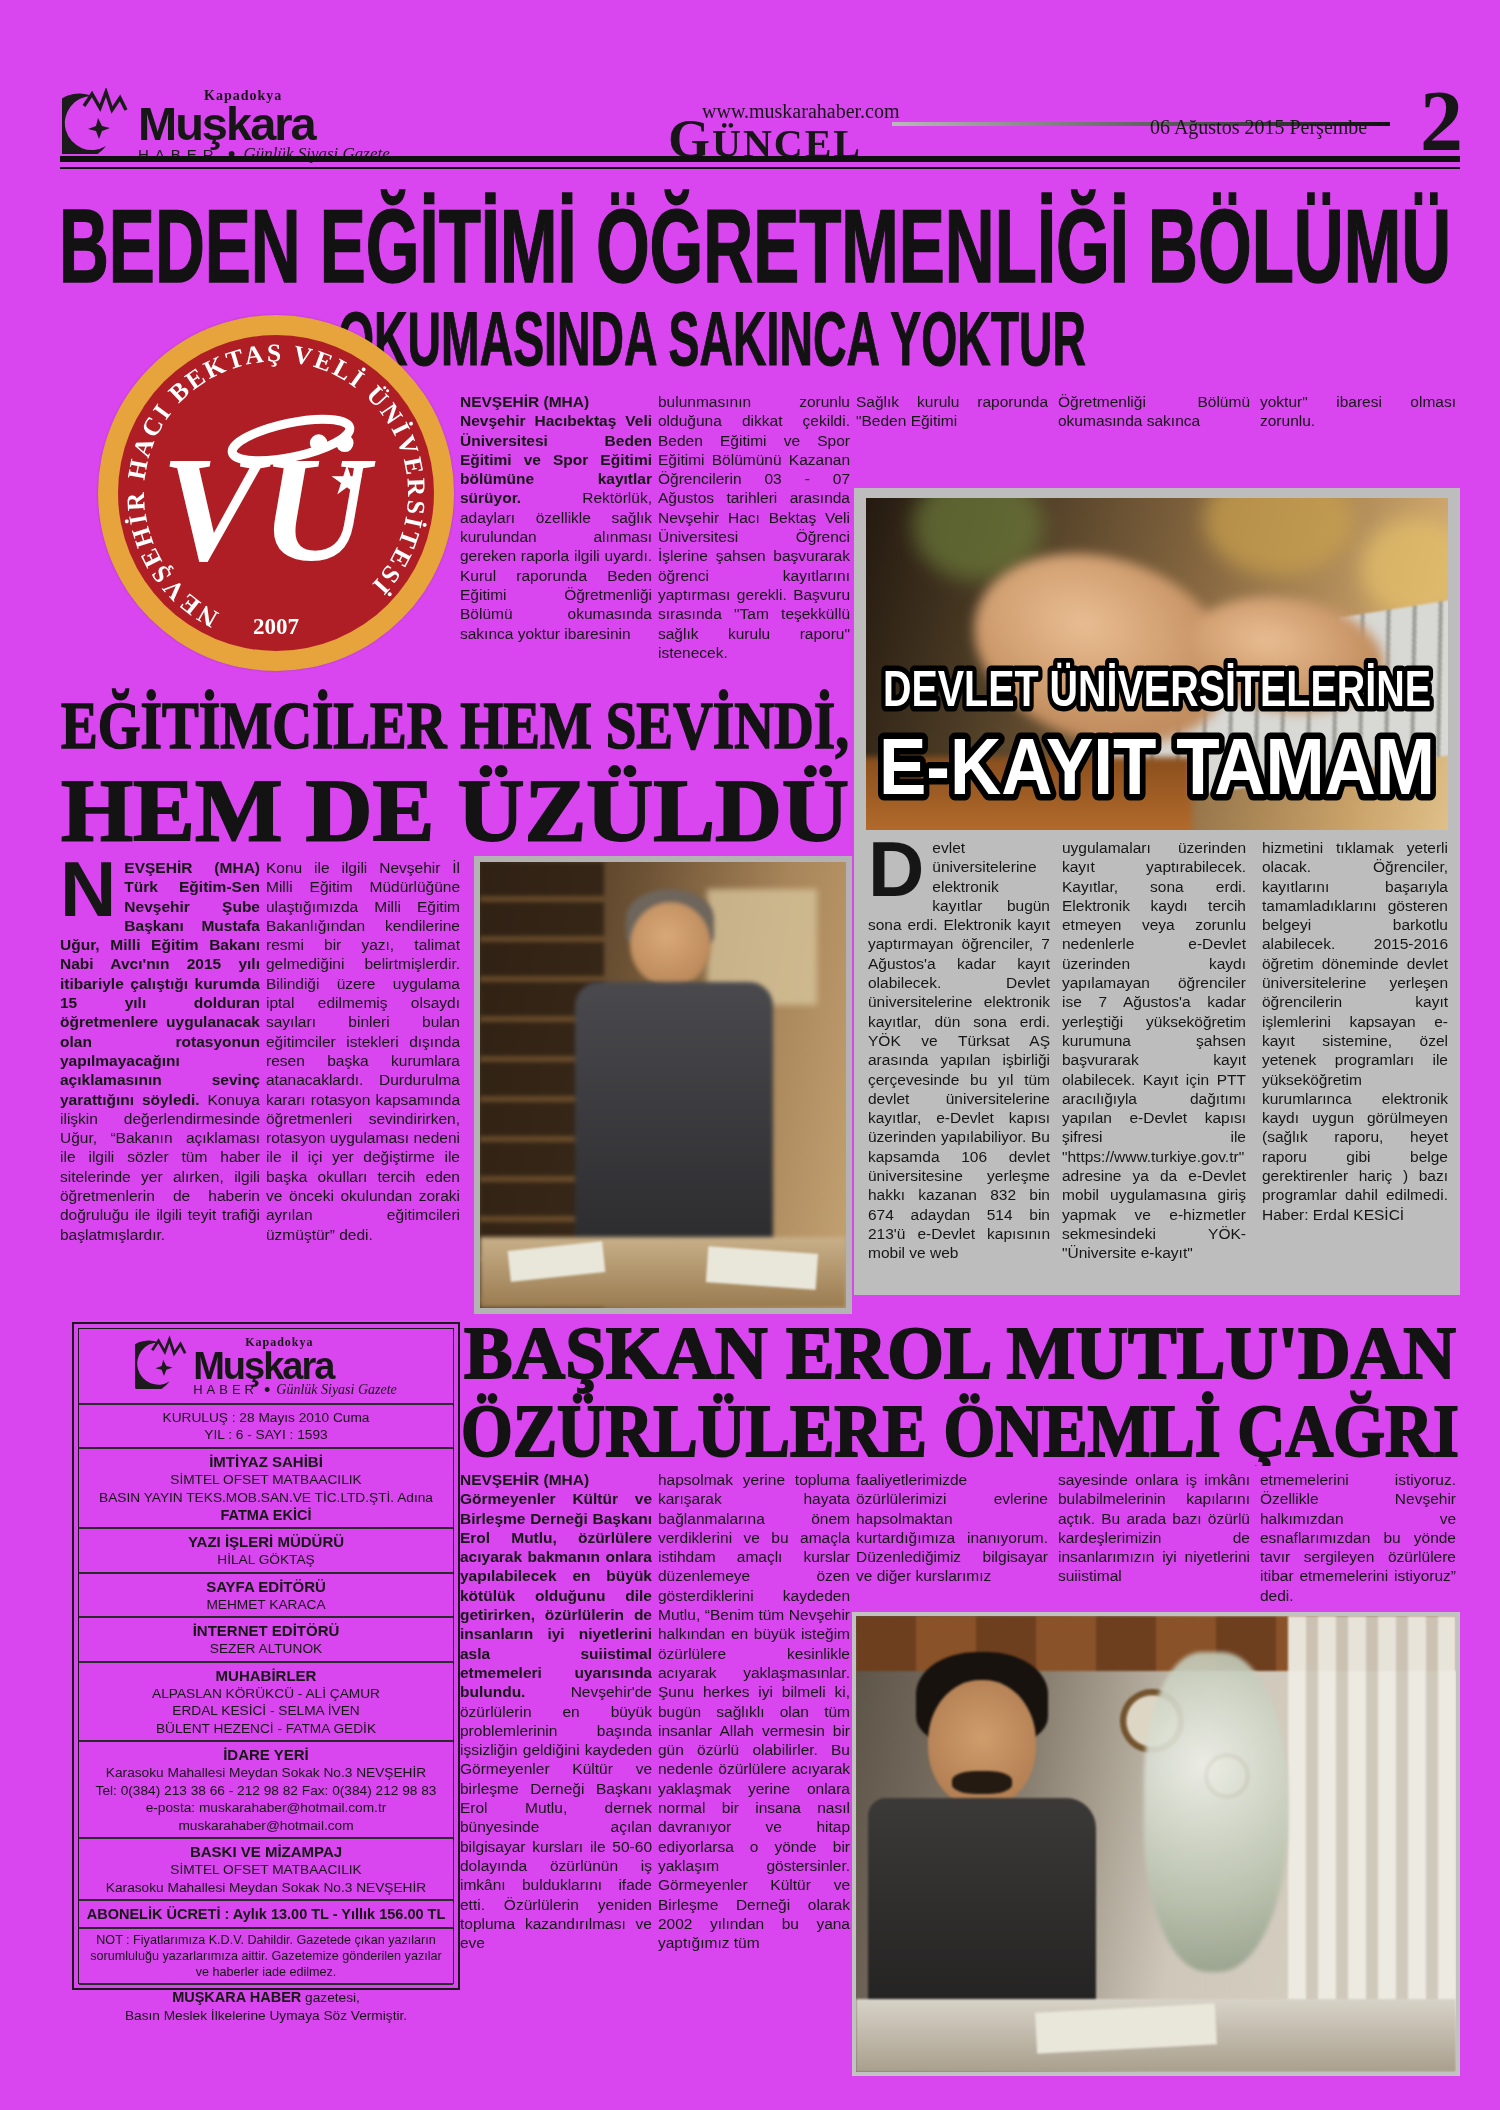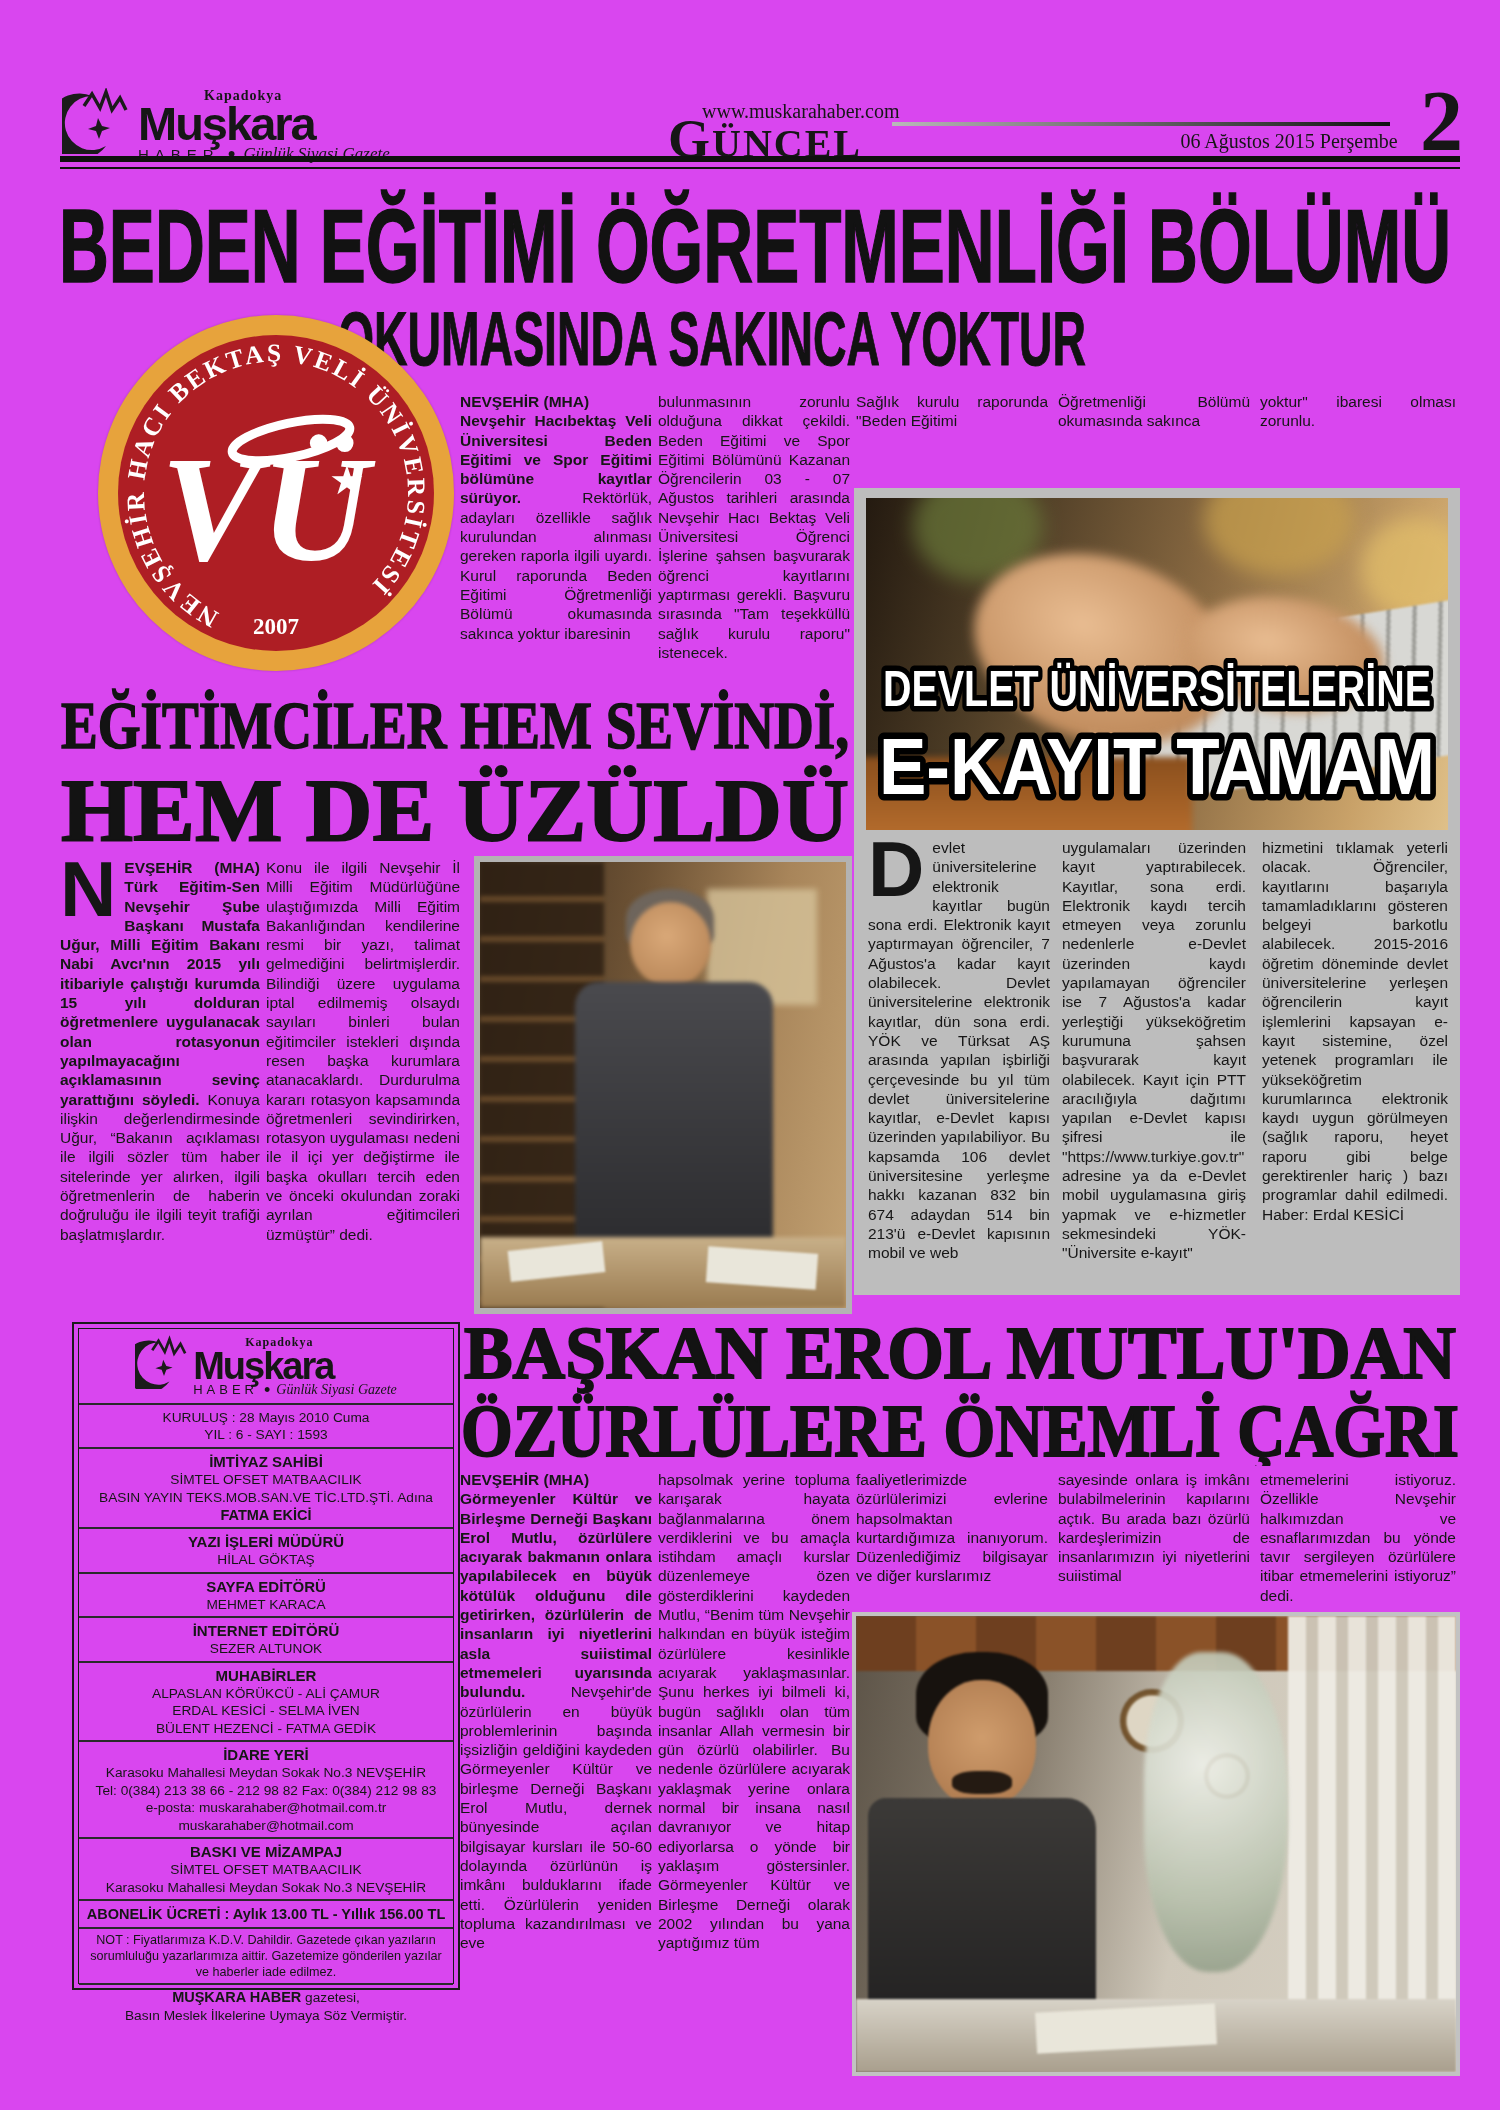--- a/index.html
+++ b/index.html
@@ -90,21 +90,21 @@
         <span class="logo-haber">HABER</span>
         <span class="logo-dot">•</span>
         <span class="logo-tagline">Günlük Siyasi Gazete</span>
       </span>
     </span>
   </div>
 
   <div class="abs hdr-url" style="left:702px;top:100px;">www.muskarahaber.com</div>
   <div class="abs hdr-section" style="left:668px;top:108px;">GÜNCEL</div>
   <div class="abs hdr-grad" style="left:892px;top:122px;width:498px;"></div>
-  <div class="abs hdr-date" style="left:1150px;top:130px;width:278px;text-align:center;">06 Ağustos 2015 Perşembe</div>
+  <div class="abs hdr-date" style="left:1150px;top:116px;width:278px;text-align:left;">06 Ağustos 2015 Perşembe</div>
   <div class="abs hdr-pageno" style="left:1420px;top:86px;">2</div>
 
   <div class="abs rule-thick" style="left:60px;top:156px;width:1400px;"></div>
   <div class="abs rule-thin" style="left:60px;top:167px;width:1400px;"></div>
 
   <svg class="abs" style="left:55px;top:182px;" width="1400" height="195">
     <text x="700" y="100" text-anchor="middle" textLength="1392" lengthAdjust="spacingAndGlyphs" font-family="Liberation Sans, DejaVu Sans, sans-serif" font-weight="bold" font-size="104" fill="#121212" stroke="#121212" stroke-width="1.5">BEDEN EĞİTİMİ ÖĞRETMENLİĞİ BÖLÜMÜ</text>
     <text x="657" y="183" text-anchor="middle" textLength="748" lengthAdjust="spacingAndGlyphs" font-family="Liberation Sans, DejaVu Sans, sans-serif" font-weight="bold" font-size="76" fill="#121212" stroke="#121212" stroke-width="1">OKUMASINDA SAKINCA YOKTUR</text>
   </svg>
 

